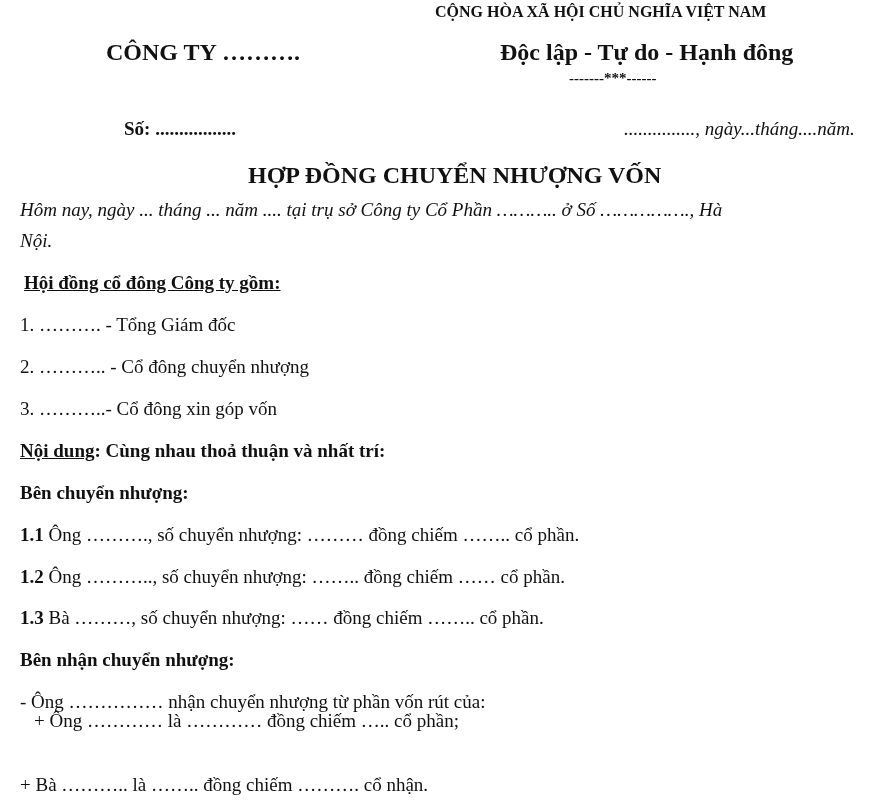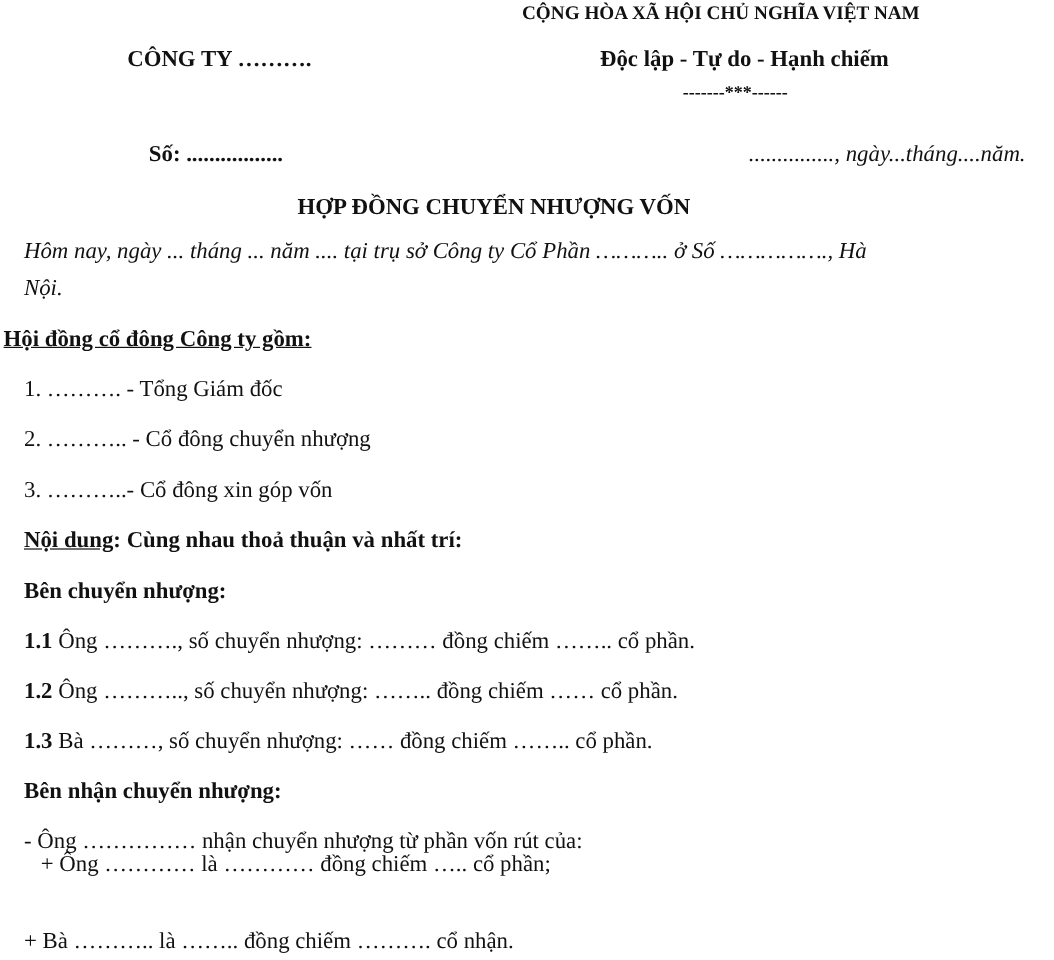--- a/index.html
+++ b/index.html
@@ -2,44 +2,44 @@
 <html><head>
 <meta charset="utf-8">
 <style>
   html, body { margin: 0; padding: 0; background: #ffffff; }
   body {
     width: 878px; height: 800px; overflow: hidden; position: relative;
     font-family: "Liberation Serif", "DejaVu Serif", serif;
     color: #111111;
   }
   .abs { position: absolute; white-space: nowrap; }
-  .hdr { font-weight: bold; font-size: 19px; }
+  .hdr { font-weight: bold; font-size: 24px; }
   .norm { font-size: 19px; }
   .bold { font-weight: bold; }
   .ital { font-style: italic; }
   .ul { text-decoration: underline; }
 </style>
 </head>
 <body>
 
 <div>
   <div class="abs hdr" style="left:435px; top:3px; font-size:16px;">CỘNG HÒA XÃ HỘI CHỦ NGHĨA VIỆT NAM</div>
   <div class="abs hdr" style="left:106px; top:39px;">CÔNG TY ……….</div>
-  <div class="abs hdr" style="left:500px; top:39px;">Độc lập - Tự do - Hạnh chiếm</div>
+  <div class="abs hdr" style="left:500px; top:39px;">Độc lập - Tự do - Hạnh đông</div>
   <div class="abs bold" style="left:569px; top:70px; font-size:15px;">-------***------</div>
 
   <div class="abs norm" style="left:124px; top:118px;font-weight:bold;">Số: .................</div>
   <div class="abs norm ital" style="left:624px; top:118px;">..............., ngày...tháng....năm.</div>
 
   <div class="abs hdr" style="left:248px; top:162px;text-align:right;">HỢP ĐỒNG CHUYỂN NHƯỢNG VỐN</div>
 
   <div class="abs norm ital" style="left:20px; top:199px;">Hôm nay, ngày ... tháng ... năm .... tại trụ sở Công ty Cổ Phần ……….. ở Số ……………., Hà</div>
   <div class="abs norm ital" style="left:20px; top:230px;">Nội.</div>
 
-  <div class="abs norm bold ul" style="left:3px; top:272px;">Hội đồng cổ đông Công ty  gồm:</div>
+  <div class="abs norm bold ul" style="left:24px; top:272px;">Hội đồng cổ đông Công ty  gồm:</div>
   <div class="abs norm" style="left:20px; top:314px;">1. ………. - Tổng Giám đốc</div>
   <div class="abs norm" style="left:20px; top:356px;">2. ……….. - Cổ đông chuyển nhượng</div>
   <div class="abs norm" style="left:20px; top:398px;">3. ………..- Cổ đông xin góp vốn</div>
 
   <div class="abs norm bold" style="left:20px; top:440px;"><span class="ul">Nội dung</span><span>: Cùng nhau thoả thuận và nhất trí:</span></div>
 
   <div class="abs norm bold" style="left:20px; top:482px;">Bên chuyển nhượng:</div>
   <div class="abs norm" style="left:20px; top:524px;text-align:right;"><span class="bold">1.1</span><span> Ông ………., số chuyển nhượng: ……… đồng chiếm …….. cổ phần.</span></div>
   <div class="abs norm" style="left:20px; top:566px;"><span class="bold">1.2</span><span> Ông ……….., số chuyển nhượng: …….. đồng chiếm …… cổ phần.</span></div>
   <div class="abs norm" style="left:20px; top:607px;"><span class="bold">1.3</span><span> Bà ………, số chuyển nhượng: …… đồng chiếm …….. cổ phần.</span></div>

